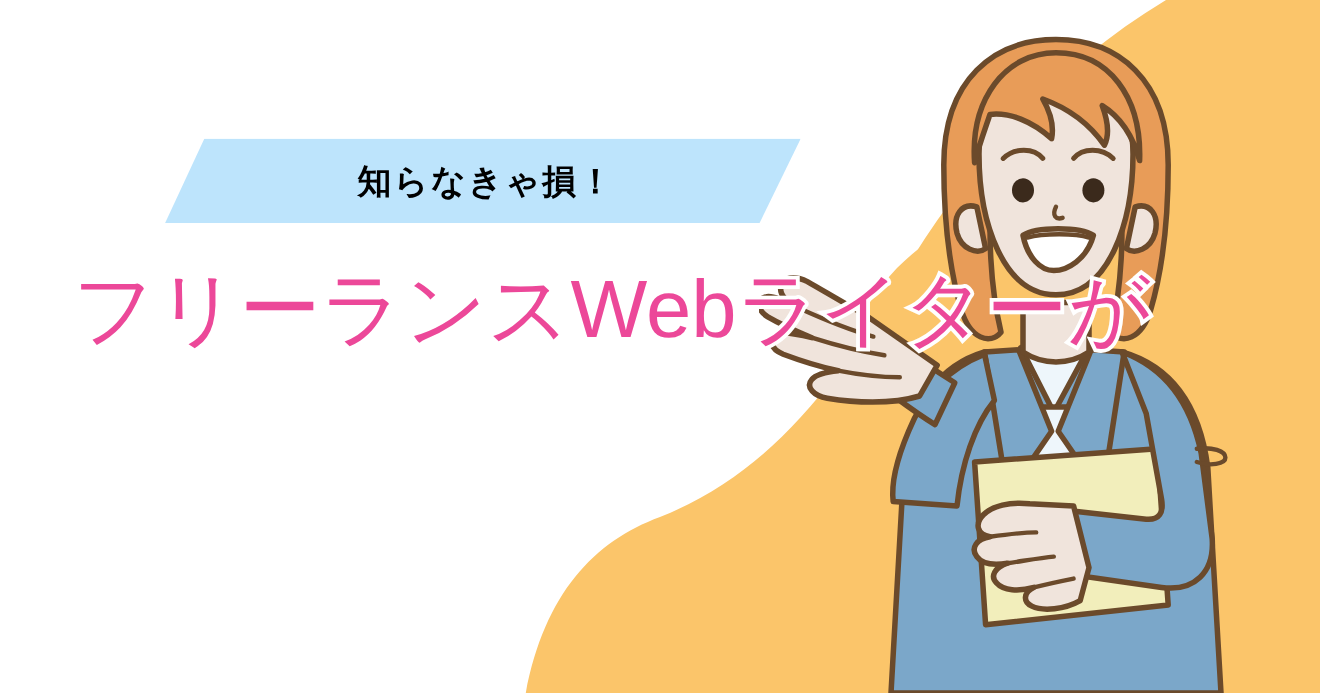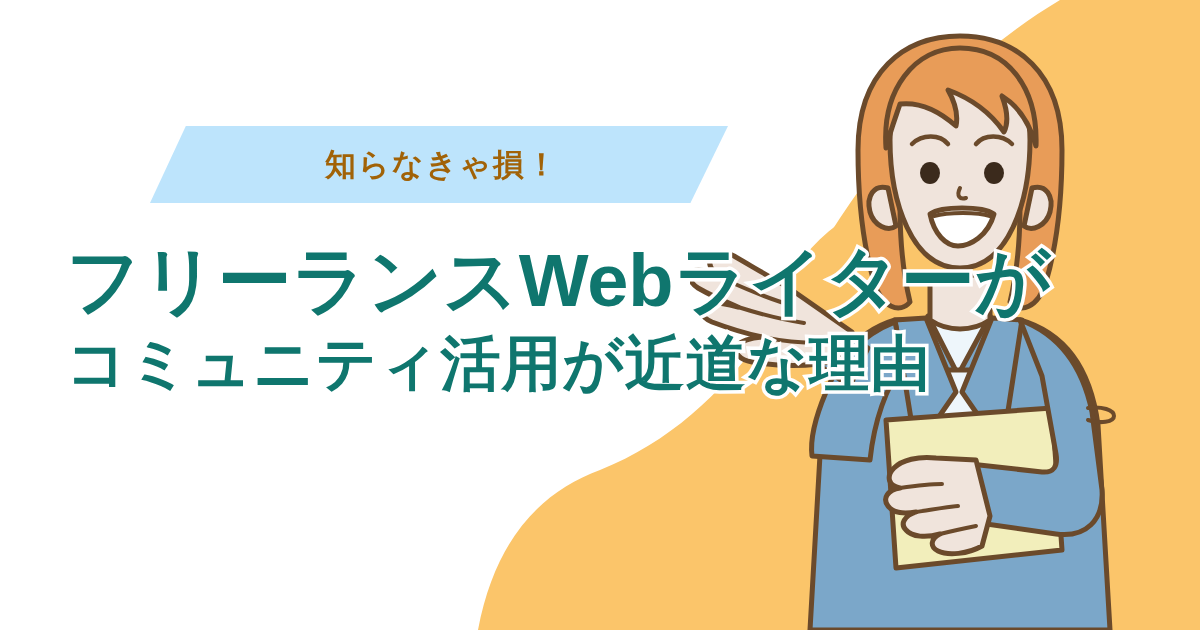--- a/index.html
+++ b/index.html
@@ -43,38 +43,38 @@
     top: 126px;
     width: 578px;
     height: 77px;
     background: #bde4fc;
     clip-path: polygon(6.2% 0%, 100% 0%, 93.5% 100%, 0% 100%);
     display: flex;
     align-items: center;
     justify-content: center;
   }
   .ribbon-text {
-    color: #a16207;
+    color: #000000;
     font-size: 31px;
     font-weight: 700;
     letter-spacing: 2px;
     line-height: 1;
     padding-left: 6px;
   }
 
   
   .headline {
     position: absolute;
     left: 66px;
     top: 244px;
     width: 1060px;
   }
   .hl-line {
-    color: #0f766e;
-    font-weight: 700;
+    color: #ec4899;
+    font-weight: 400;
     line-height: 1.0;
     white-space: nowrap;
     -webkit-text-stroke: 7px #ffffff;
     paint-order: stroke fill;
     letter-spacing: 0px;
   }
   .hl-line.big {
     font-size: 74px;
     margin-bottom: 16px;
   }
@@ -237,16 +237,15 @@
       <path d="M244 196 C 258 192, 288 192, 300 196" stroke-width="4" fill="none"></path>
     </g>
   </svg>
 
   <div class="ribbon">
     <span class="ribbon-text">知らなきゃ損！</span>
   </div>
 
   <div class="headline">
     <div class="hl-line big">フリーランスWebライターが</div>
-    <div class="hl-line small">コミュニティ活用が近道な理由</div>
   </div>
 
 </div>
 
 </body></html>

